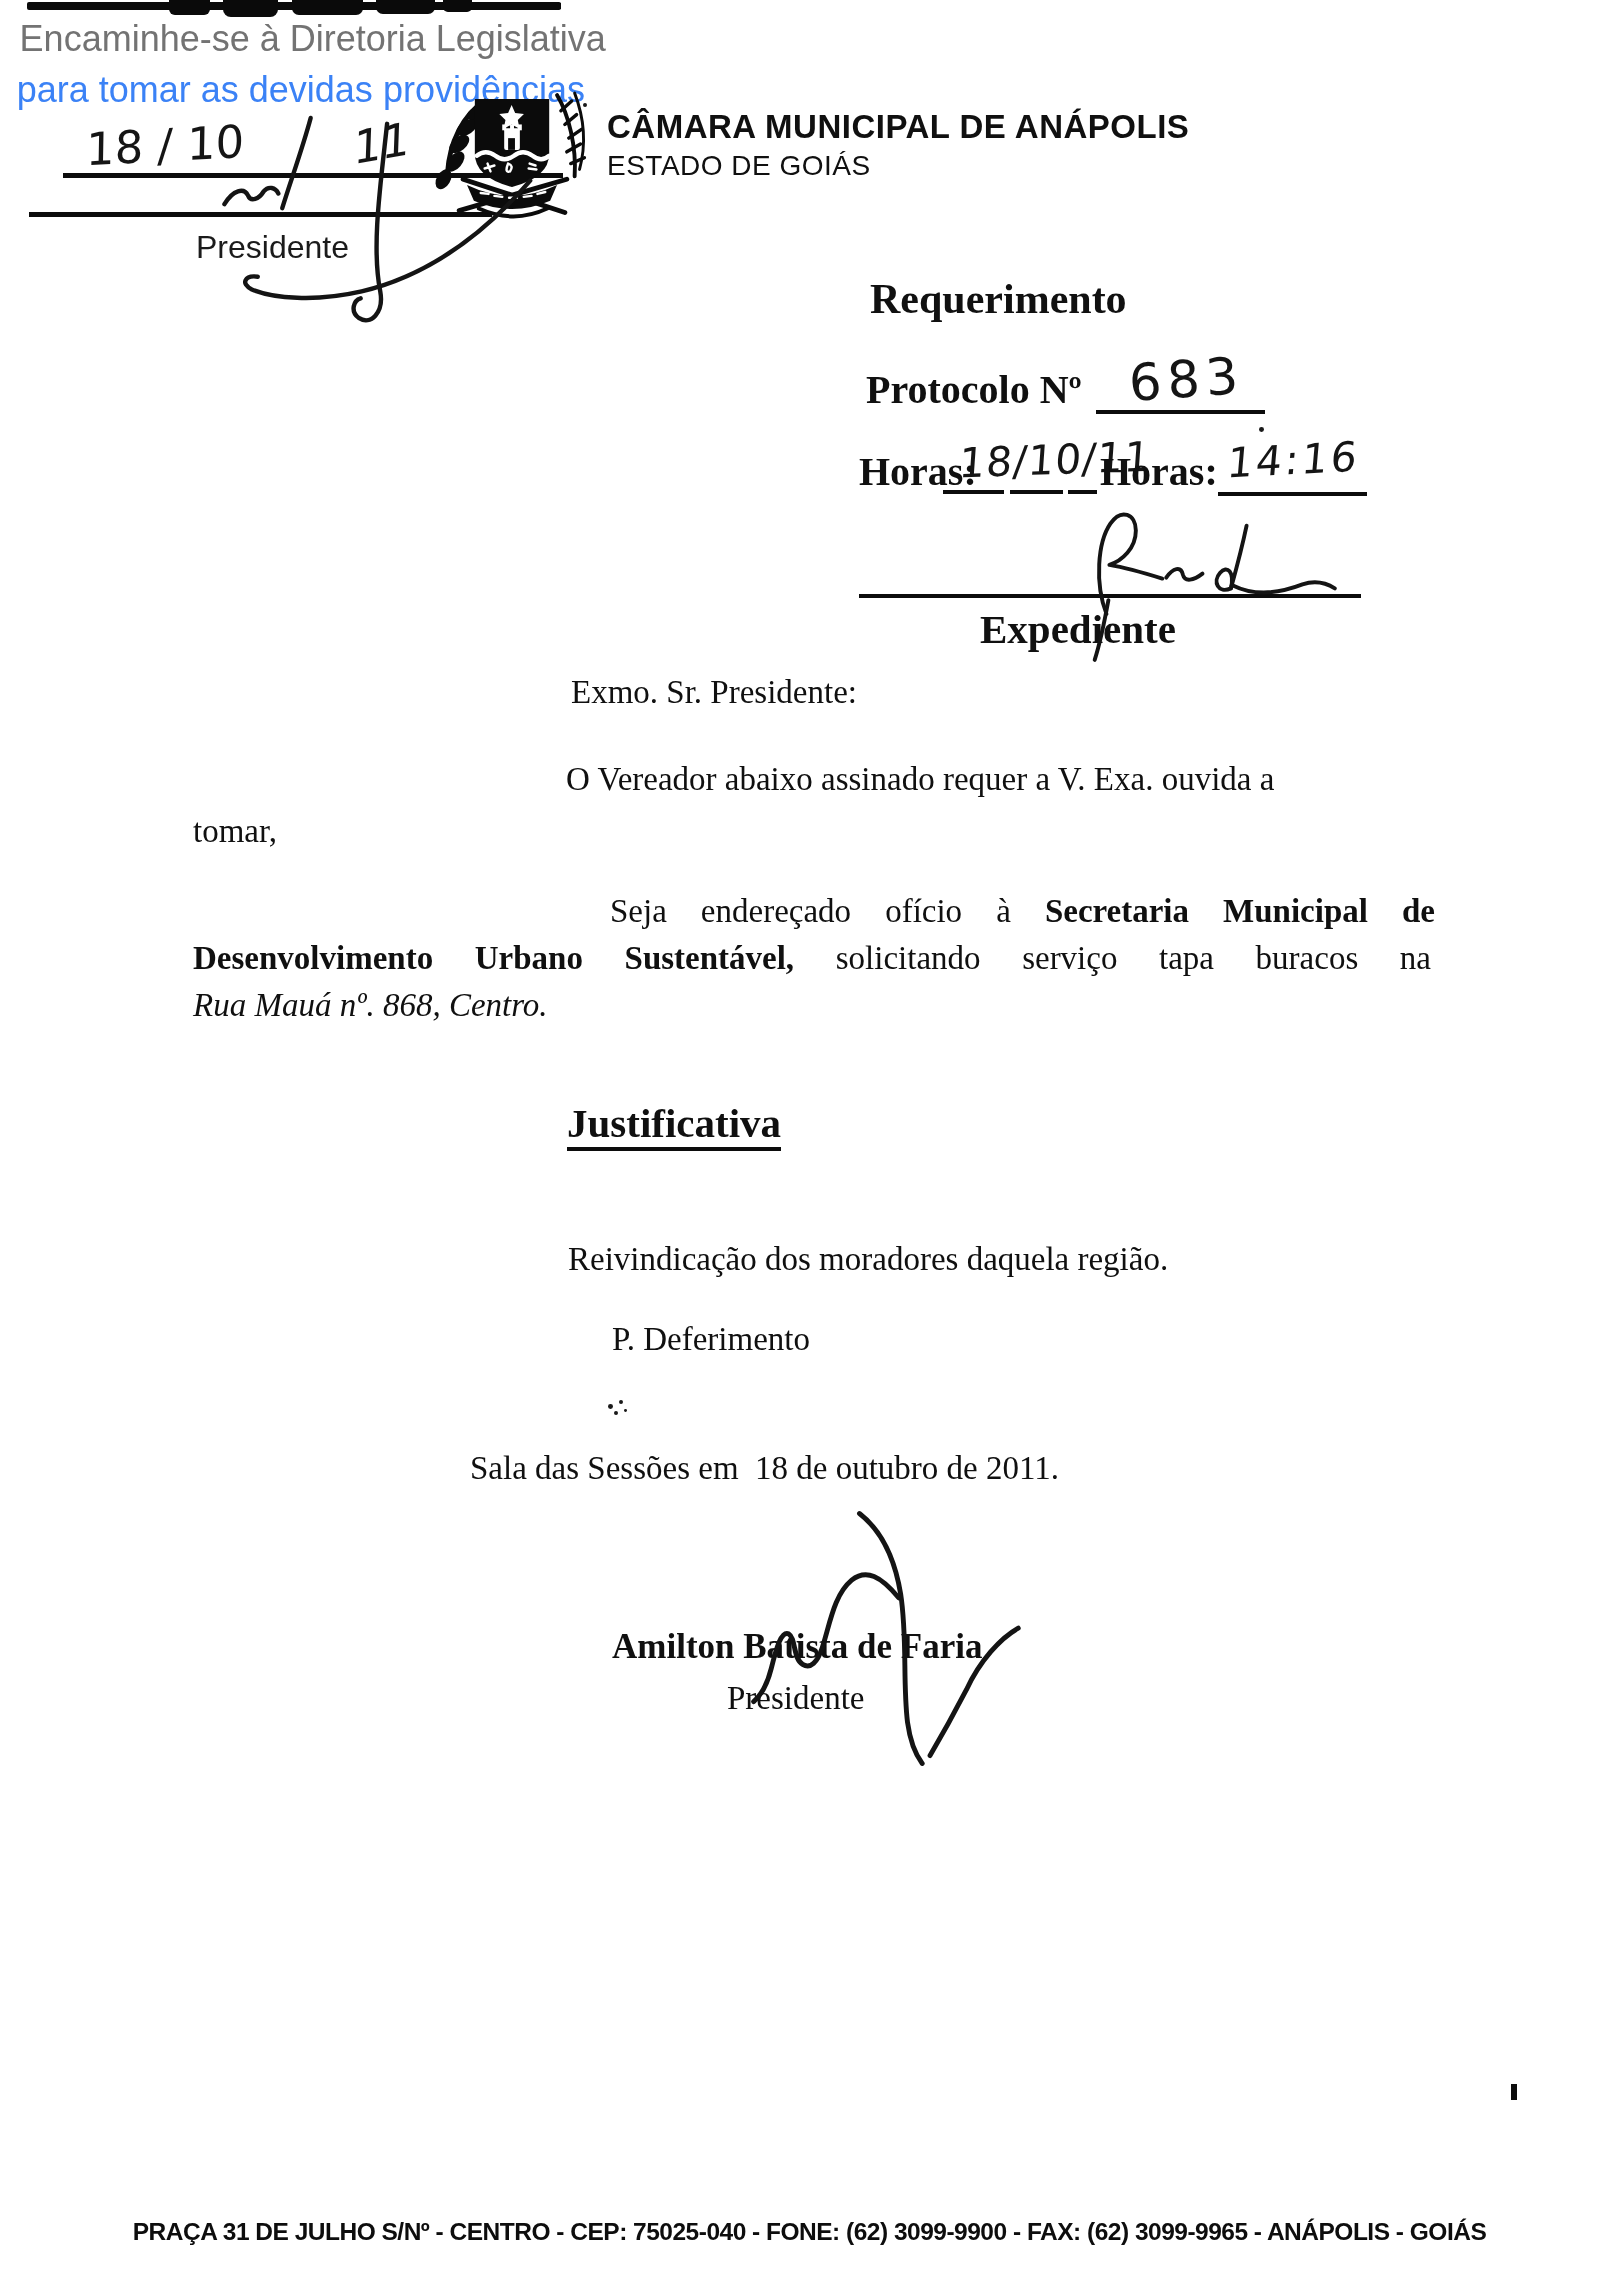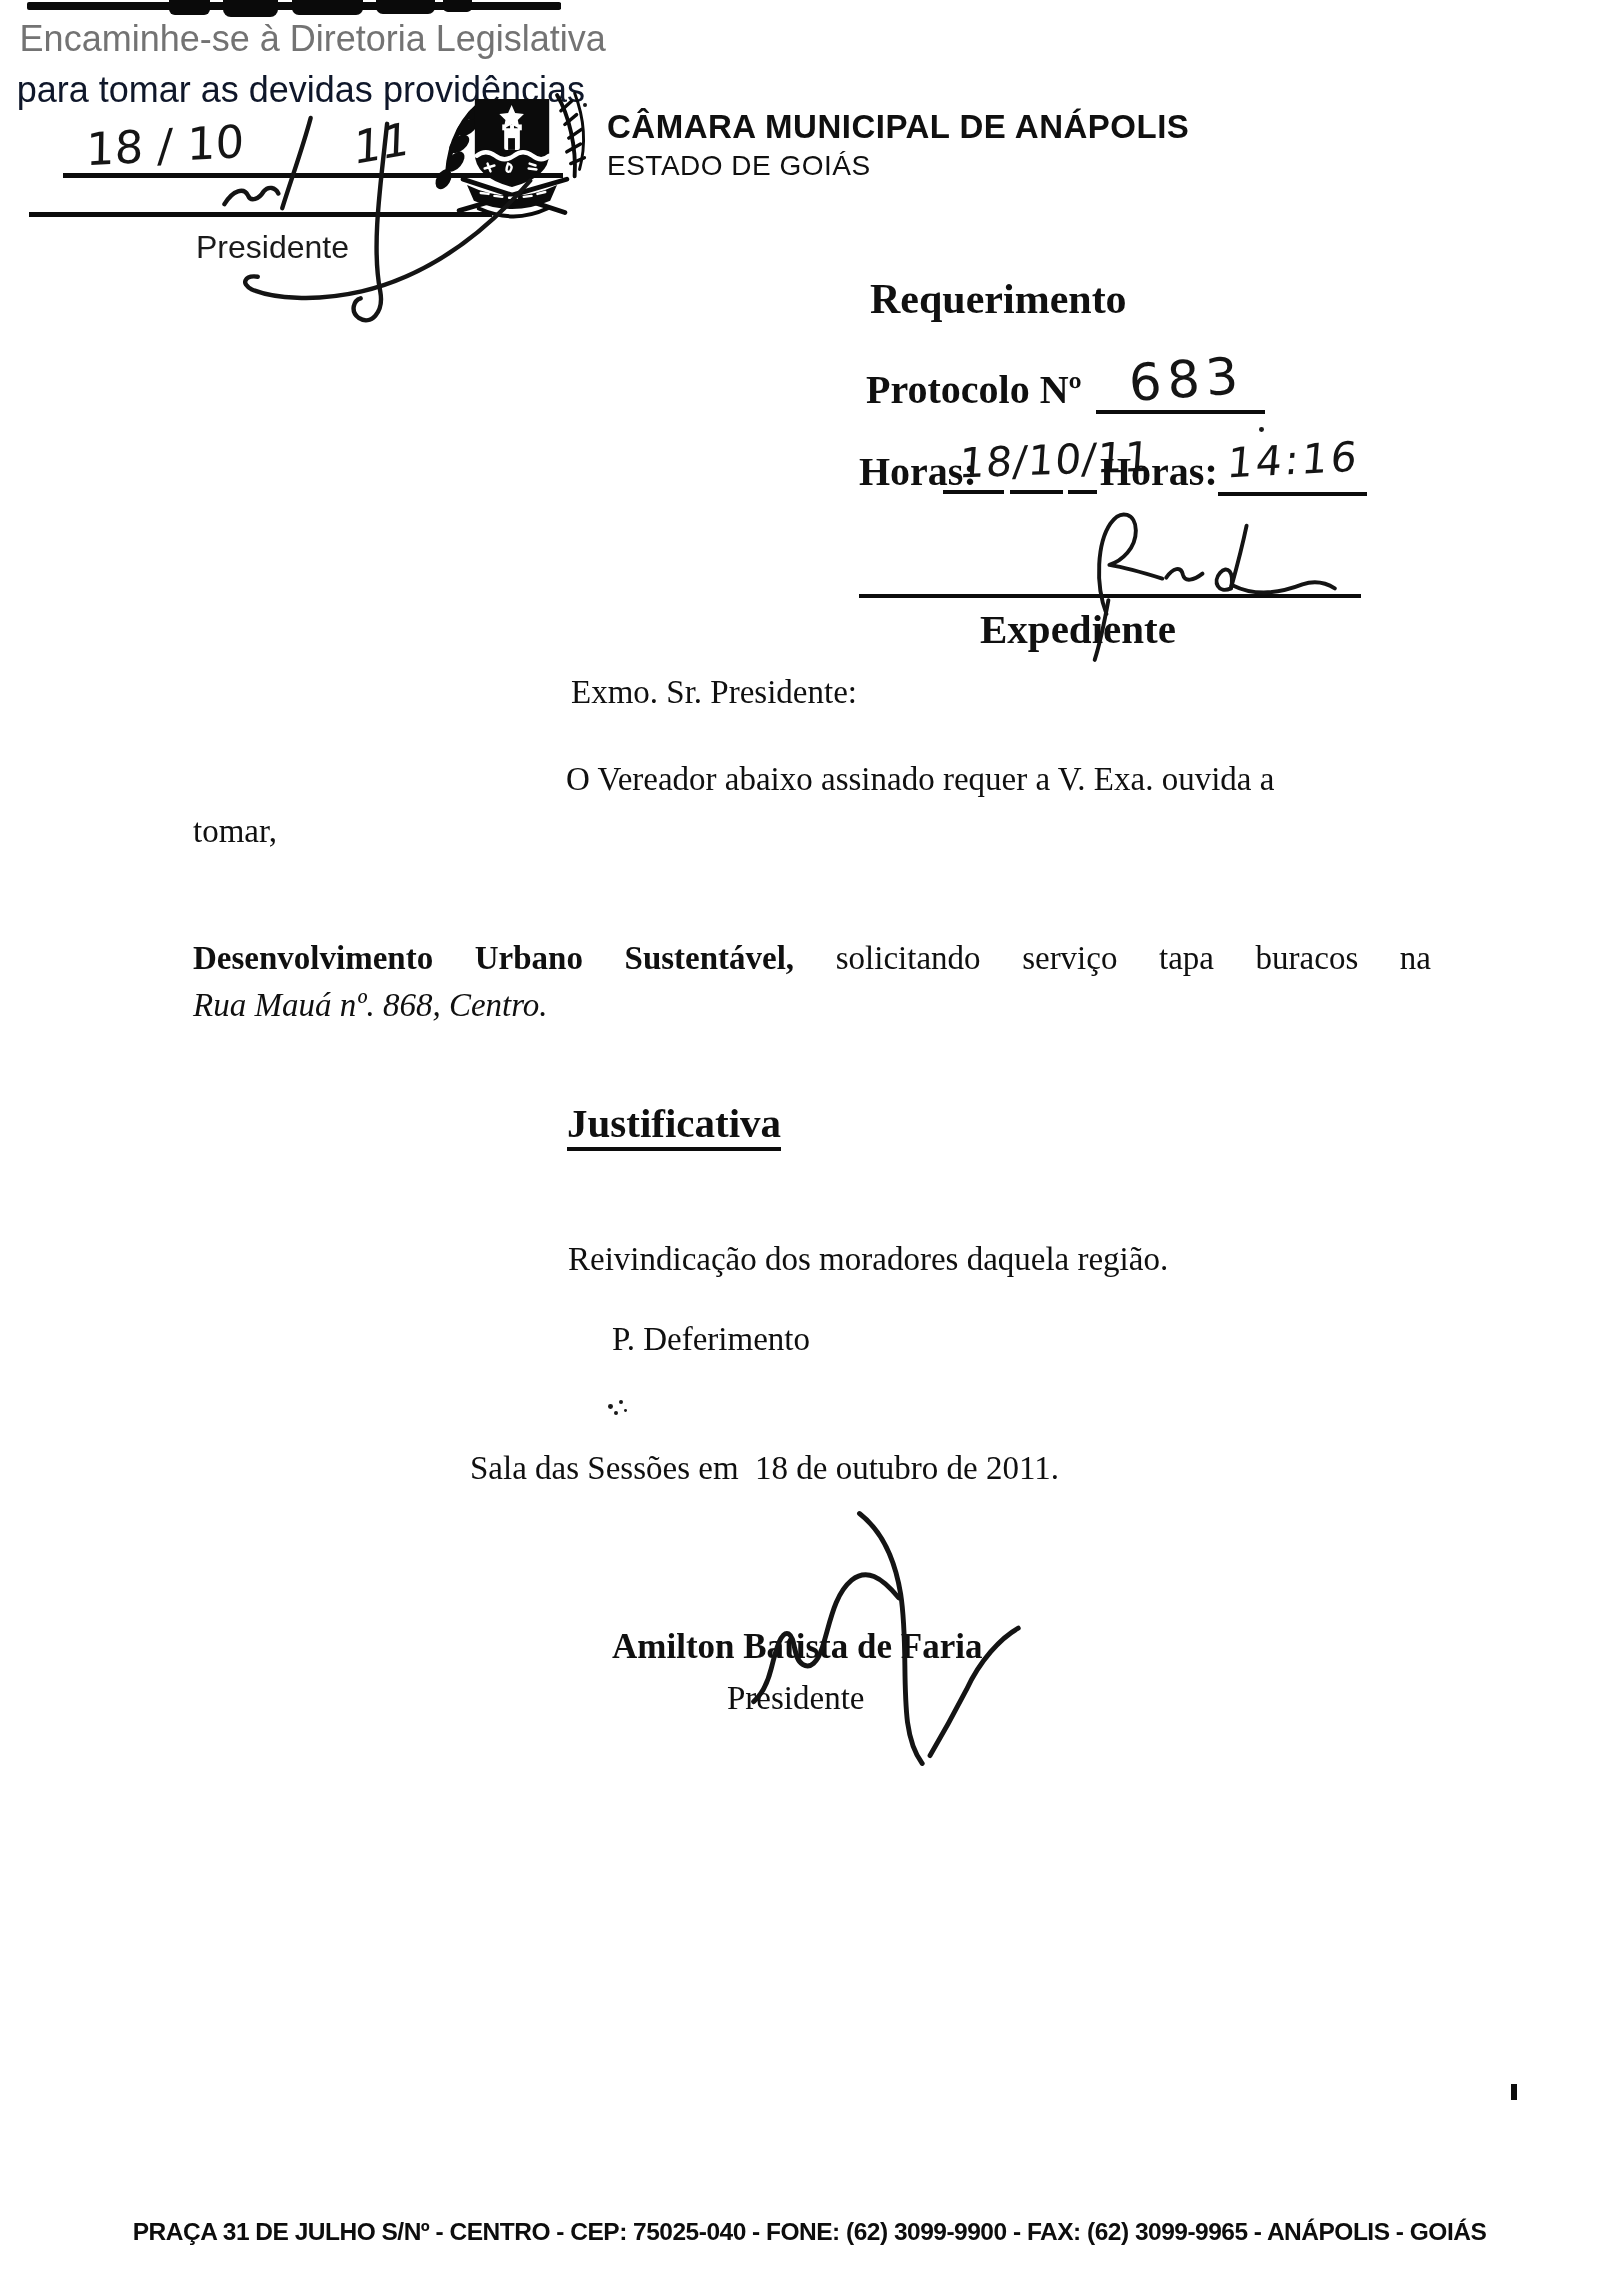--- a/index.html
+++ b/index.html
@@ -14,21 +14,21 @@
   .abs{position:absolute;line-height:1.15;white-space:nowrap;}
   .sans{font-family:"Liberation Sans", sans-serif;}
   .serif{font-family:"Liberation Serif", serif;}
   .hand{font-family:"DejaVu Sans", sans-serif;color:#151515;}
   .b{font-weight:bold;}
   .ink-line{position:absolute;background:#0c0c0c;}
   
   .topbar{position:absolute;background:#0a0a0a;}
   
   .stamp-l1{left:19.6px;top:17.6px;font-size:36px;color:#737373;letter-spacing:0px;}
-  .stamp-l2{left:16.7px;top:69px;font-size:36px;color:#0f172a;}
+  .stamp-l2{left:16.7px;top:69px;font-size:36px;color:#3b82f6;}
   .stamp-date1{left:86px;top:120px;font-size:45px;transform:rotate(-3deg) skewX(-4deg);}
   .stamp-date2{left:353px;top:118px;font-size:45px;transform:rotate(-10deg) skewX(-12deg);}
   .stamp-pres{left:196px;top:229px;font-size:32px;color:#1b1b1b;}
   
   .org-name{left:607px;top:108px;font-size:33px;letter-spacing:0.5px;}
   .org-state{left:607px;top:150px;font-size:28px;letter-spacing:0.5px;}
   
   .req-title{left:870px;top:275px;font-size:42px;}
   .proto-label{left:866px;top:367px;font-size:40px;}
   .proto-num{left:1129px;top:351px;font-size:51px;transform:rotate(-4deg);letter-spacing:5.9px;}
@@ -143,20 +143,21 @@
   <div class="abs hand horas-hand">14:16</div>
   <div class="ink-line" style="left:1218px;top:492px;width:149px;height:3.9px;"></div>
 
   <div class="ink-line" style="left:859px;top:594px;width:502px;height:3.9px;"></div>
   <div class="abs serif b exped-label">Expediente</div>
 
   <div class="abs serif salutation">Exmo. Sr. Presidente:</div>
   <div class="abs serif req-l1">O Vereador abaixo assinado requer a V. Exa. ouvida a</div>
   <div class="abs serif req-l2">tomar,</div>
 
+  <div class="abs serif pet-l1"><span>Seja endereçado ofício à </span><span class="b">Secretaria Municipal de</span></div>
   <div class="abs serif pet-l2"><span class="b">Desenvolvimento Urbano Sustentável,</span><span> solicitando serviço tapa buracos na</span></div>
   <div class="abs serif pet-l3">Rua Mauá nº. 868, Centro.</div>
 
   <div class="abs serif b just-title"><span>Justificativa</span></div>
   <div class="abs serif just-text">Reivindicação dos moradores daquela região.</div>
   <div class="abs serif defer">P. Deferimento</div>
 
   <div>
     <div class="dot" style="left:608px;top:1404px;width:4.9px;height:4.9px;"></div>
     <div class="dot" style="left:619px;top:1400px;width:3.9px;height:3.9px;"></div>

